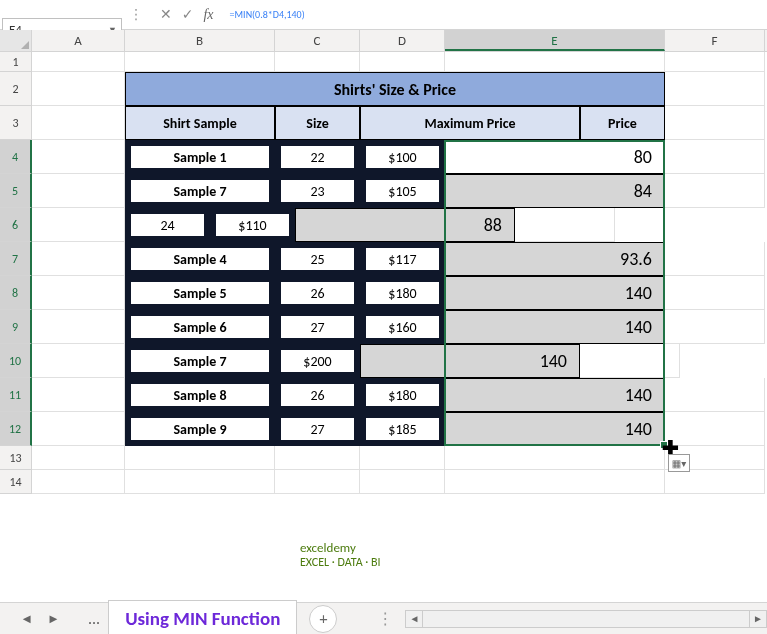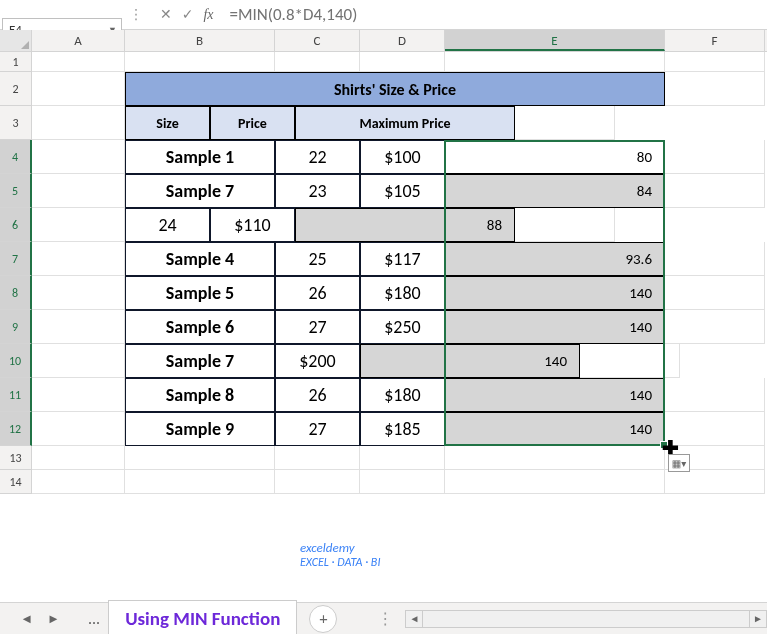--- a/index.html
+++ b/index.html
@@ -6,21 +6,21 @@
 body { background: #fff; width: 767px; height: 634px; overflow: hidden; position: relative; }
 
 
 .formula-row { display: flex; align-items: center; height: 30px; border-bottom: 1px solid #d4d4d4; }
 .name-box { width: 120px; height: 24px; border: 1px solid #c0c0c0; margin-left: 2px; display: flex; align-items: center; padding: 0 6px; font-size: 13px; color: #333; background: #fff; position: relative; margin-top: 30px; }
 .name-box .dropdown { position: absolute; right: 4px; color: #666; font-size: 9px; }
 .sep-dots { width: 30px; display: flex; justify-content: center; color: #999; letter-spacing: 2px; font-size: 14px; }
 .fx-btns { display: flex; align-items: center; gap: 10px; padding: 0 8px; color: #888; }
 .fx-btns span { font-size: 14px; }
 .fx-label { font-style: italic; font-family: 'Times New Roman', serif; color: #666; font-size: 14px; }
-.formula-input { flex: 1; padding: 0 8px; font-size: 17px; color: #737373; }
+.formula-input { flex: 1; padding: 0 8px; font-size: 10px; color: #3b82f6; }
 
 
 .grid-wrap { position: relative; }
 .col-headers { display: flex; height: 22px; background: #f3f2f1; border-bottom: 1px solid #d4d4d4; }
 .corner { width: 32px; border-right: 1px solid #d4d4d4; background: #e6e6e6; position: relative; }
 .corner::after { content: ''; position: absolute; bottom: 2px; right: 2px; border-left: 8px solid transparent; border-bottom: 8px solid #b0b0b0; }
 .col-h { border-right: 1px solid #d4d4d4; text-align: center; font-size: 13px; color: #444; line-height: 22px; }
 .col-h.active { background: #d2d2d2; color: #217346; border-bottom: 2px solid #217346; }
 .col-A { width: 93px; }
 .col-B { width: 150px; }
@@ -34,32 +34,32 @@
 .row-h { width: 32px; background: #f3f2f1; border-right: 1px solid #d4d4d4; border-bottom: 1px solid #d4d4d4; text-align: center; font-size: 12px; color: #444; display: flex; align-items: center; justify-content: center; }
 .row-h.active { background: #d2d2d2; color: #217346; border-right: 2px solid #217346; }
 .cell { border-right: 1px solid #e0e0e0; border-bottom: 1px solid #e0e0e0; font-size: 13px; display: flex; align-items: center; padding: 0 6px; }
 
 .r1 { height: 20px; }
 .rd { height: 34px; }
 
 
 .tbl-title { background: #8faadc; font-weight: bold; font-size: 16px; text-align: center; justify-content: center; border: 1px solid #000; color: #000; }
 .tbl-head { background: #d9e1f2; font-weight: bold; font-size: 14px; text-align: center; justify-content: center; border: 1px solid #000; color: #000; }
-.tbl-cell { background: #fff; border: 1px solid #0f172a; font-size: 18px; justify-content: center; font-weight: bold; color: #000; }
+.tbl-cell { background: #fff; border: 6px solid #0f172a; font-size: 14px; justify-content: center; font-weight: bold; color: #000; }
 .tbl-cell.num { font-weight: normal; }
-.tbl-e { background: #fff; border: 1px solid #000; font-size: 15px; justify-content: flex-end; padding-right: 12px; color: #000; }
+.tbl-e { background: #fff; border: 1px solid #000; font-size: 18px; justify-content: flex-end; padding-right: 12px; color: #000; }
 .tbl-e.sel { background: #d6d6d6; }
 
 .selection-border { position: absolute; border: 2px solid #217346; pointer-events: none; }
 .fill-handle { position: absolute; width: 8px; height: 8px; background: #217346; border: 1px solid #fff; pointer-events: none; }
 .cursor-plus { position: absolute; font-size: 20px; font-weight: bold; color: #000; pointer-events: none; }
 .autofill-opt { position: absolute; width: 22px; height: 18px; border: 1px solid #999; background: #fff; font-size: 10px; display: flex; align-items: center; justify-content: center; color: #666; }
 
 
-.watermark { position: absolute; left: 300px; top: 540px; color: #3b82f6; font-size: 13px; font-style: italic; pointer-events: none; z-index: 0; }
+.watermark { position: absolute; left: 300px; top: 540px; color: #4d7c0f; font-size: 13px; pointer-events: none; z-index: 0; }
 .watermark .wm2 { font-size: 12px; }
 
 
 .sheet-bar { position: absolute; bottom: 0; left: 0; right: 0; height: 32px; border-top: 1px solid #d4d4d4; display: flex; align-items: center; background: #f3f2f1; }
 .nav-arrows { width: 80px; display: flex; justify-content: center; gap: 14px; color: #666; font-size: 13px; }
 .tab-dots { color: #666; padding: 0 8px; }
 .sheet-tab { padding: 6px 16px; background: #fff; border: 1px solid #ccc; border-bottom: 2px solid #217346; font-size: 19px; font-weight: bold; color: #6d28d9; }
 .new-sheet { width: 28px; height: 28px; border: 1px solid #ccc; border-radius: 50%; display: flex; align-items: center; justify-content: center; margin-left: 12px; color: #666; font-size: 16px; background: #fff; }
 .scroll-sep { margin-left: 40px; color: #999; }
 .hscroll { flex: 1; display: flex; align-items: center; margin-left: 12px; }
@@ -109,23 +109,24 @@
     <div class="row rd">
       <div class="row-h">2</div>
       <div class="cell col-A"></div>
       <div class="cell tbl-title" style="width:540px">Shirts' Size &amp; Price</div>
       <div class="cell col-F"></div>
     </div>
 
     <div class="row rd">
       <div class="row-h">3</div>
       <div class="cell col-A"></div>
+      <div class="cell tbl-head col-B">Shirt Sample</div>
       <div class="cell tbl-head col-C">Size</div>
+      <div class="cell tbl-head col-E">Maximum Price</div>
       <div class="cell tbl-head col-D">Price</div>
-      <div class="cell tbl-head col-E">Maximum Price</div>
       <div class="cell col-F"></div>
     </div>
 
     <div id="data-rows">
         <div class="row rd">
           <div class="row-h active">4</div>
           <div class="cell col-A"></div>
           <div class="cell tbl-cell col-B">Sample 1</div>
           <div class="cell tbl-cell num col-C">22</div>
           <div class="cell tbl-cell num col-D">$100</div>
@@ -165,21 +166,21 @@
           <div class="cell tbl-cell num col-C">26</div>
           <div class="cell tbl-cell num col-D">$180</div>
           <div class="cell tbl-e sel col-E">140</div>
           <div class="cell col-F"></div>
         </div>
         <div class="row rd">
           <div class="row-h active">9</div>
           <div class="cell col-A"></div>
           <div class="cell tbl-cell col-B">Sample 6</div>
           <div class="cell tbl-cell num col-C">27</div>
-          <div class="cell tbl-cell num col-D">$250</div>
+          <div class="cell tbl-cell num col-D">$160</div>
           <div class="cell tbl-e sel col-E">140</div>
           <div class="cell col-F"></div>
         </div>
         <div class="row rd">
           <div class="row-h active">10</div>
           <div class="cell col-A"></div>
           <div class="cell tbl-cell col-B">Sample 7</div>
           <div class="cell tbl-cell num col-D">$200</div>
           <div class="cell tbl-e sel col-E">140</div>
           <div class="cell col-F"></div>

